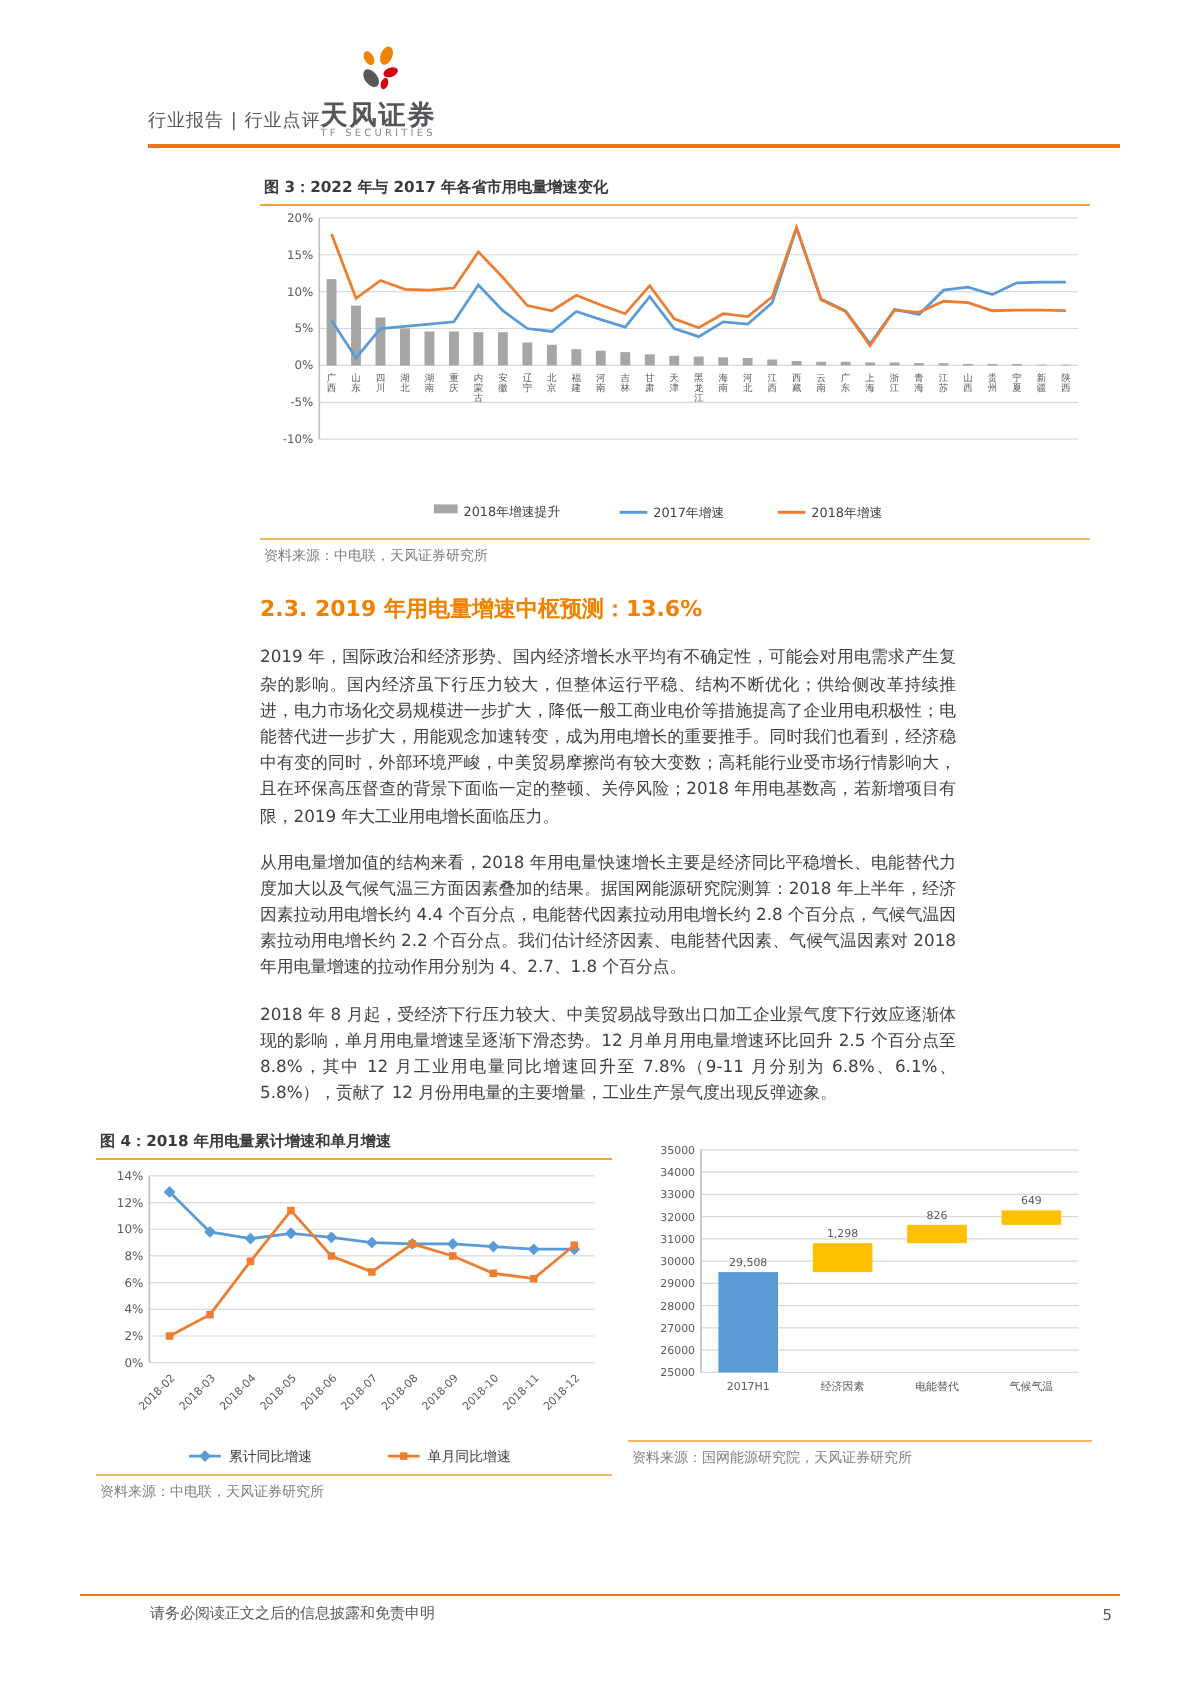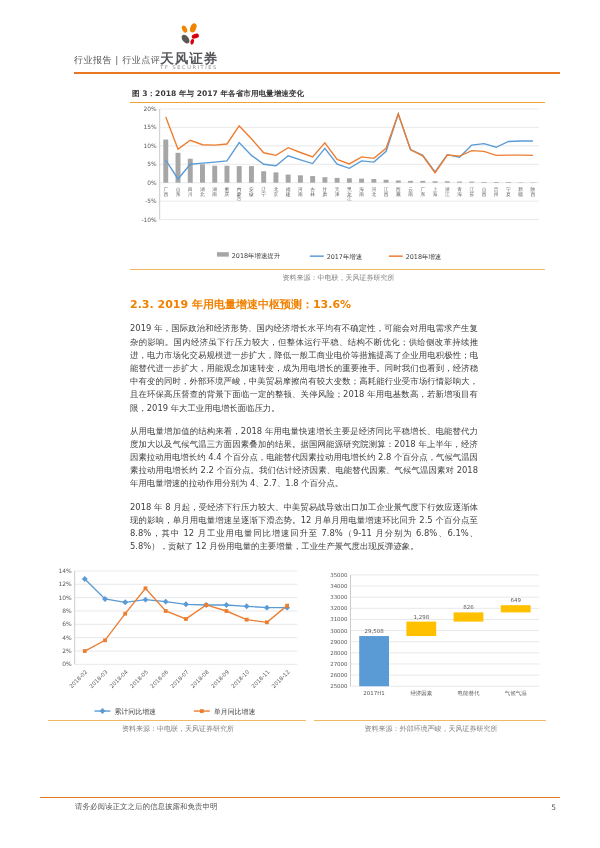--- a/index.html
+++ b/index.html
@@ -16,21 +16,21 @@
   .header-left{font-size:9px;color:#595757;letter-spacing:.5px;padding-bottom:3px;}
   .logo{display:flex;align-items:center;gap:4px;flex-direction:column;}
   .logo-text{line-height:1.05;}
   .logo-cn{font-size:13.5px;font-weight:bold;color:#54565a;letter-spacing:1px;}
   .logo-en{font-size:5px;color:#8a8a8a;letter-spacing:1.6px;}
 
   
   .fig-title{font-size:7.6px;font-weight:bold;color:#3a3a3a;
     padding:3px 0 3px 2px;border-bottom:1.5px solid #f0a22e;}
   .fig-source{font-size:7px;color:#7f7f7f;border-top:1px solid #f3b862;
-    padding:3px 0 2px 2px;text-align:center;}
+    padding:3px 0 2px 2px;}
   .chart{display:block;}
   .fig3{margin-left:90px;width:415px;margin-top:12px;}
   .figrow{display:flex;gap:8px;margin-left:8px;margin-top:8px;}
   .fig4{width:258px;}
   .fig5{width:232px;}
 
   
   .main{margin-left:90px;width:348px;}
   .sec-heading{font-size:11px;font-weight:bold;color:#f18101;
     margin:12px 0 10px 0;}
@@ -60,21 +60,21 @@
         <ellipse cx="14.6" cy="19.0" rx="1.7" ry="2.8" fill="#d7000f" transform="rotate(18 14.6 19.0)"></ellipse>
       </svg>
       <div class="logo-text">
         <div class="logo-cn">天风证券</div>
         <div class="logo-en">TF SECURITIES</div>
       </div>
     </div>
   </div>
 
   <div class="fig fig3">
-    <div class="fig-title">图 3：2018 年与 2017 年各省市用电量增速变化</div>
+    <div class="fig-title">图 3：2022 年与 2017 年各省市用电量增速变化</div>
     <svg id="chart3" class="chart" width="415" height="166" viewBox="0 0 420 168">
         <line x1="30" y1="6" x2="414" y2="6" stroke="#d9d9d9" stroke-width="0.6"></line>
         <text x="27" y="8" font-size="6" fill="#595959" text-anchor="end">20%</text>
         <line x1="30" y1="24.666666666666664" x2="414" y2="24.666666666666664" stroke="#d9d9d9" stroke-width="0.6"></line>
         <text x="27" y="26.666666666666664" font-size="6" fill="#595959" text-anchor="end">15%</text>
         <line x1="30" y1="43.33333333333333" x2="414" y2="43.33333333333333" stroke="#d9d9d9" stroke-width="0.6"></line>
         <text x="27" y="45.33333333333333" font-size="6" fill="#595959" text-anchor="end">10%</text>
         <line x1="30" y1="62" x2="414" y2="62" stroke="#d9d9d9" stroke-width="0.6"></line>
         <text x="27" y="64" font-size="6" fill="#595959" text-anchor="end">5%</text>
         <line x1="30" y1="80.66666666666666" x2="414" y2="80.66666666666666" stroke="#d9d9d9" stroke-width="0.6"></line>
@@ -160,20 +160,21 @@
 
   <div class="main">
     <div class="sec-heading">2.3. 2019 年用电量增速中枢预测：13.6%</div>
     <p>2019 年，国际政治和经济形势、国内经济增长水平均有不确定性，可能会对用电需求产生复杂的影响。国内经济虽下行压力较大，但整体运行平稳、结构不断优化；供给侧改革持续推进，电力市场化交易规模进一步扩大，降低一般工商业电价等措施提高了企业用电积极性；电能替代进一步扩大，用能观念加速转变，成为用电增长的重要推手。同时我们也看到，经济稳中有变的同时，外部环境严峻，中美贸易摩擦尚有较大变数；高耗能行业受市场行情影响大，且在环保高压督查的背景下面临一定的整顿、关停风险；2018 年用电基数高，若新增项目有限，2019 年大工业用电增长面临压力。</p>
     <p>从用电量增加值的结构来看，2018 年用电量快速增长主要是经济同比平稳增长、电能替代力度加大以及气候气温三方面因素叠加的结果。据国网能源研究院测算：2018 年上半年，经济因素拉动用电增长约 4.4 个百分点，电能替代因素拉动用电增长约 2.8 个百分点，气候气温因素拉动用电增长约 2.2 个百分点。我们估计经济因素、电能替代因素、气候气温因素对 2018 年用电量增速的拉动作用分别为 4、2.7、1.8 个百分点。</p>
     <p>2018 年 8 月起，受经济下行压力较大、中美贸易战导致出口加工企业景气度下行效应逐渐体现的影响，单月用电量增速呈逐渐下滑态势。12 月单月用电量增速环比回升 2.5 个百分点至 8.8%，其中 12 月工业用电量同比增速回升至 7.8%（9-11 月分别为 6.8%、6.1%、5.8%），贡献了 12 月份用电量的主要增量，工业生产景气度出现反弹迹象。</p>
   </div>
 
   <div class="figrow">
     <div class="fig fig4">
+      <div class="fig-title">图 4：2018 年用电量累计增速和单月增速</div>
       <svg id="chart4" class="chart" width="258" height="157" viewBox="0 0 258 158">
           <line x1="26" y1="8" x2="250" y2="8" stroke="#d9d9d9" stroke-width="0.6"></line>
           <text x="23" y="10" font-size="6" fill="#595959" text-anchor="end">14%</text>
           <line x1="26" y1="21.428571428571427" x2="250" y2="21.428571428571427" stroke="#d9d9d9" stroke-width="0.6"></line>
           <text x="23" y="23.428571428571427" font-size="6" fill="#595959" text-anchor="end">12%</text>
           <line x1="26" y1="34.857142857142854" x2="250" y2="34.857142857142854" stroke="#d9d9d9" stroke-width="0.6"></line>
           <text x="23" y="36.857142857142854" font-size="6" fill="#595959" text-anchor="end">10%</text>
           <line x1="26" y1="48.285714285714285" x2="250" y2="48.285714285714285" stroke="#d9d9d9" stroke-width="0.6"></line>
           <text x="23" y="50.285714285714285" font-size="6" fill="#595959" text-anchor="end">8%</text>
           <line x1="26" y1="61.71428571428571" x2="250" y2="61.71428571428571" stroke="#d9d9d9" stroke-width="0.6"></line>
@@ -260,21 +261,21 @@
           <text x="107.25" y="55.9728" font-size="5.5" fill="#595959" text-anchor="middle">1,298</text>
           <rect x="139.75" y="49.721599999999995" width="30" height="9.251200000000004" fill="#ffc000"></rect>
           <text x="154.75" y="46.721599999999995" font-size="5.5" fill="#595959" text-anchor="middle">826</text>
           <rect x="187.25" y="42.452799999999996" width="30" height="7.268799999999999" fill="#ffc000"></rect>
           <text x="202.25" y="39.452799999999996" font-size="5.5" fill="#595959" text-anchor="middle">649</text>
           <text x="59.75" y="133" font-size="5.5" fill="#595959" text-anchor="middle">2017H1</text>
           <text x="107.25" y="133" font-size="5.5" fill="#595959" text-anchor="middle">经济因素</text>
           <text x="154.75" y="133" font-size="5.5" fill="#595959" text-anchor="middle">电能替代</text>
           <text x="202.25" y="133" font-size="5.5" fill="#595959" text-anchor="middle">气候气温</text>
         </svg>
-      <div class="fig-source">资料来源：外部环境严峻，天风证券研究所</div>
+      <div class="fig-source">资料来源：国网能源研究院，天风证券研究所</div>
     </div>
   </div>
 
   <div class="footer">
     <div class="footer-text">请务必阅读正文之后的信息披露和免责申明</div>
     <div class="footer-page">5</div>
   </div>
 
 </div>
 

